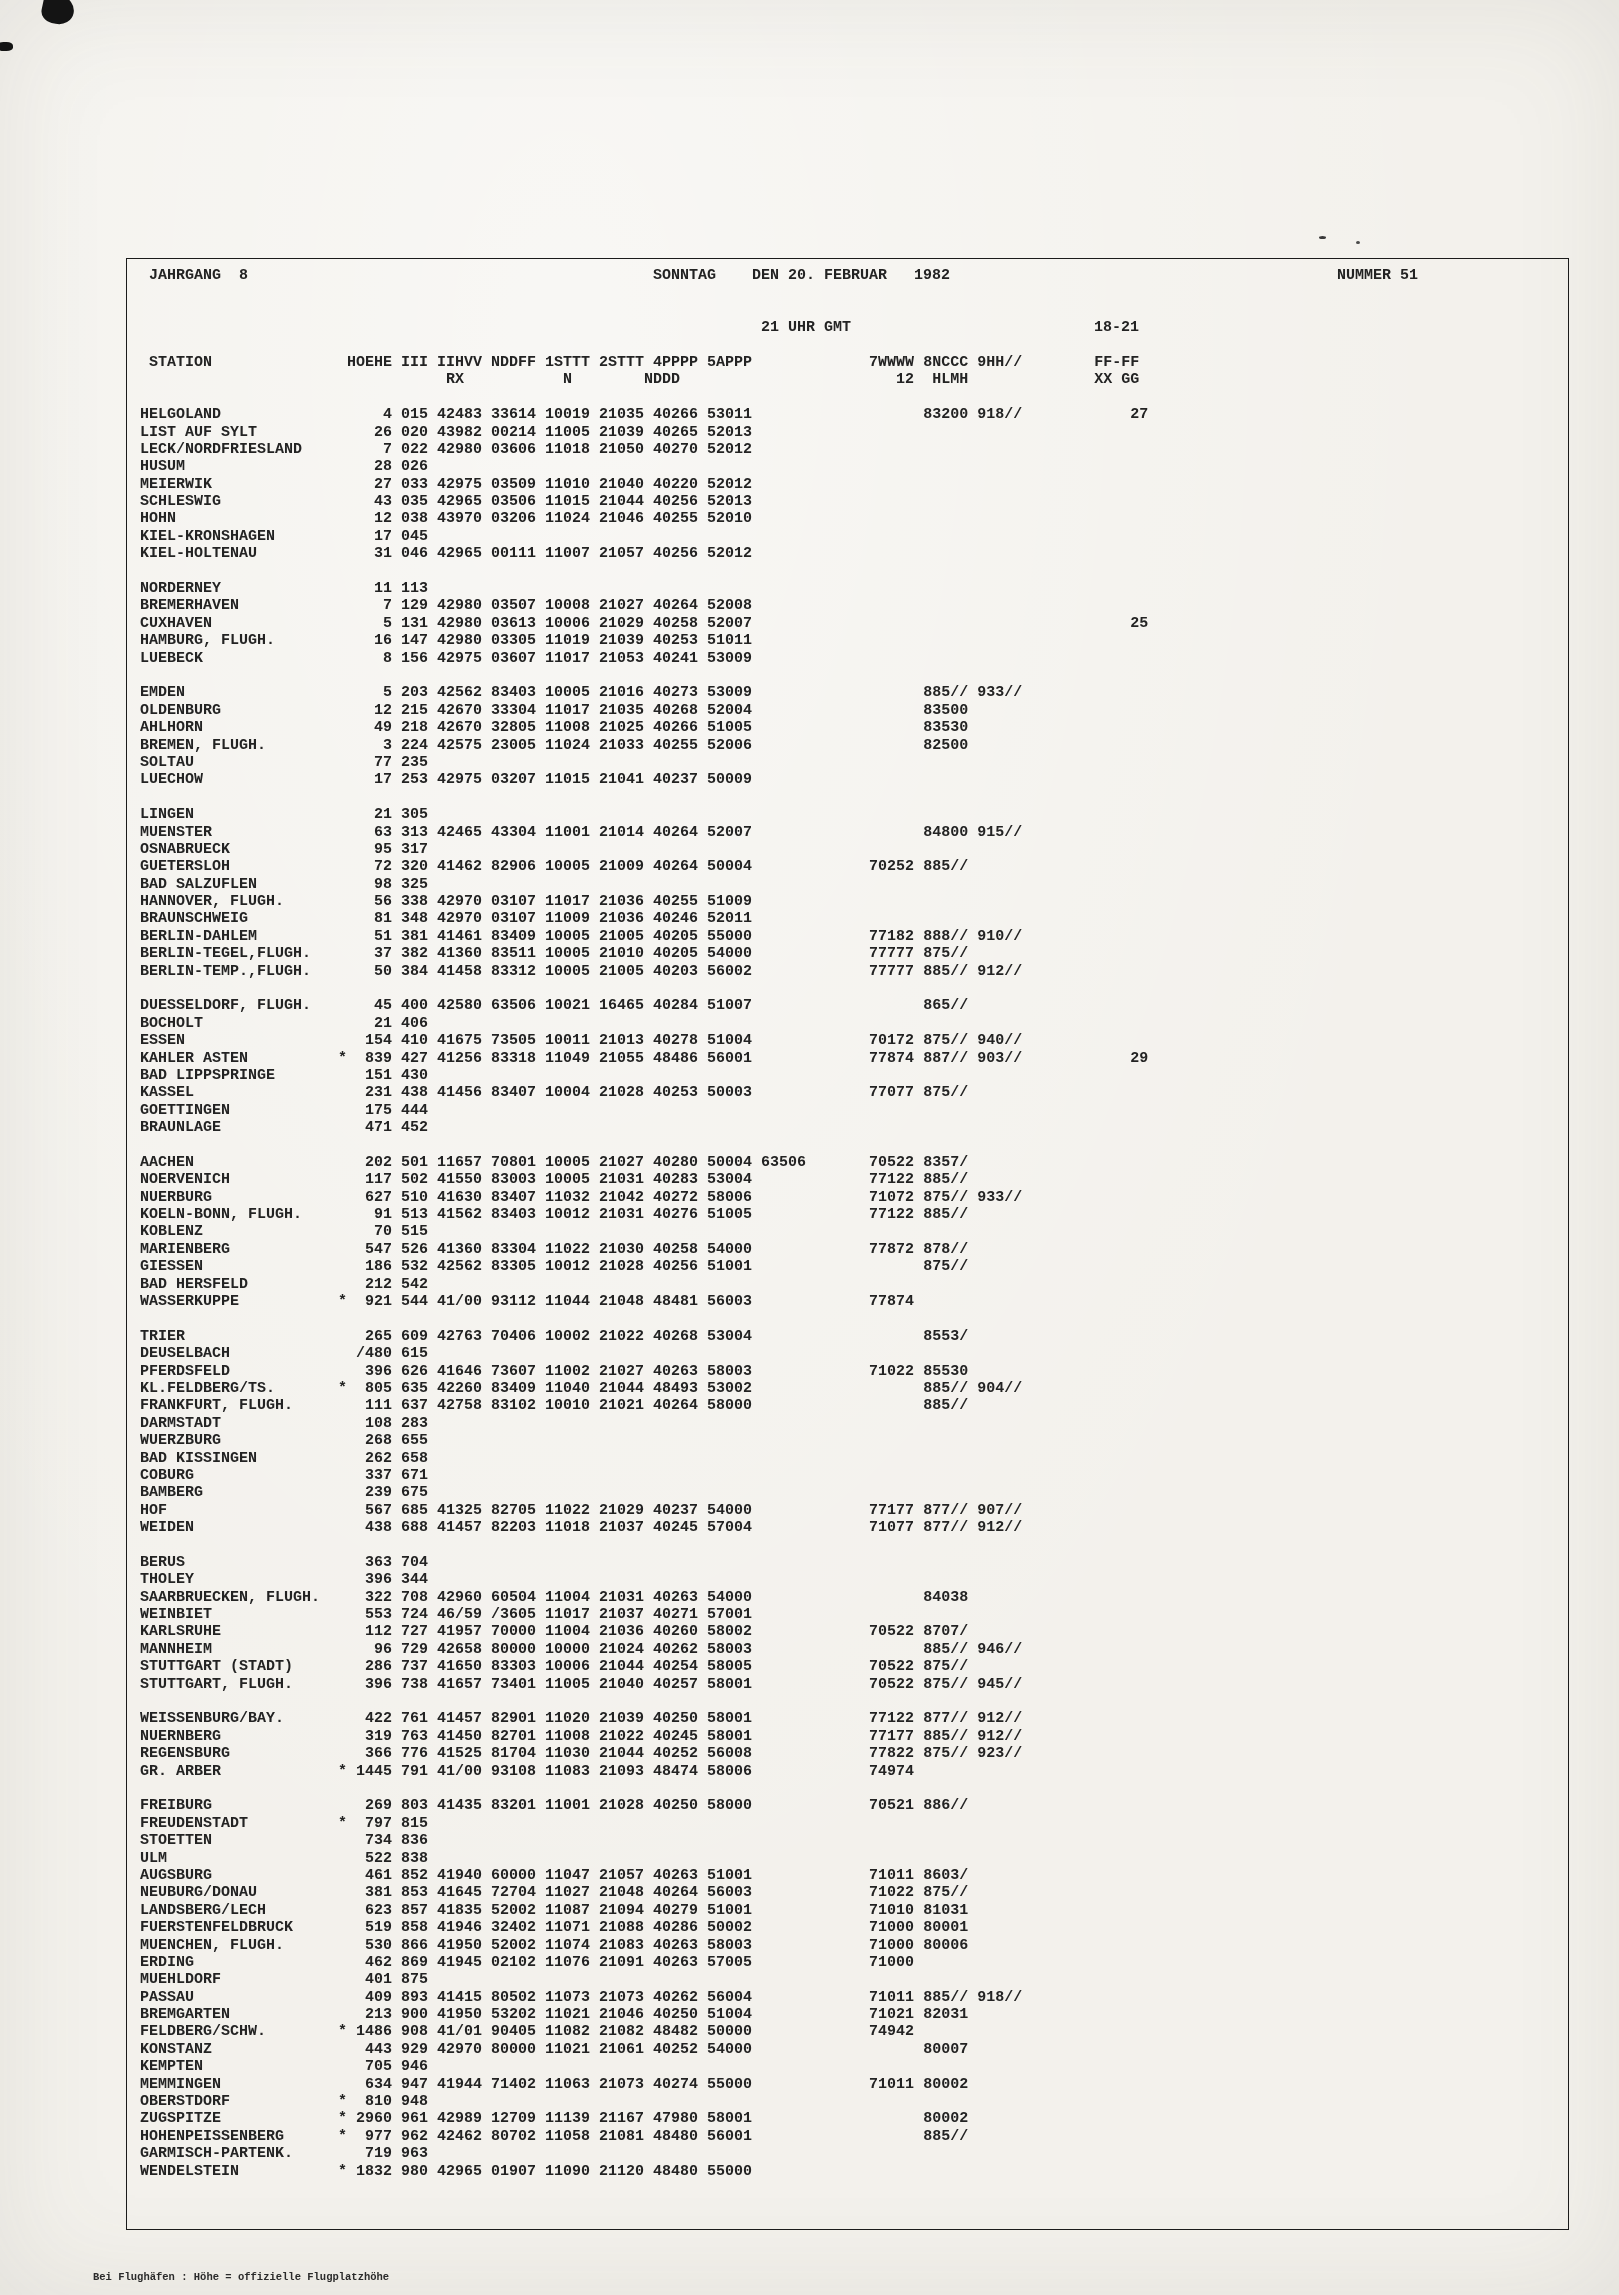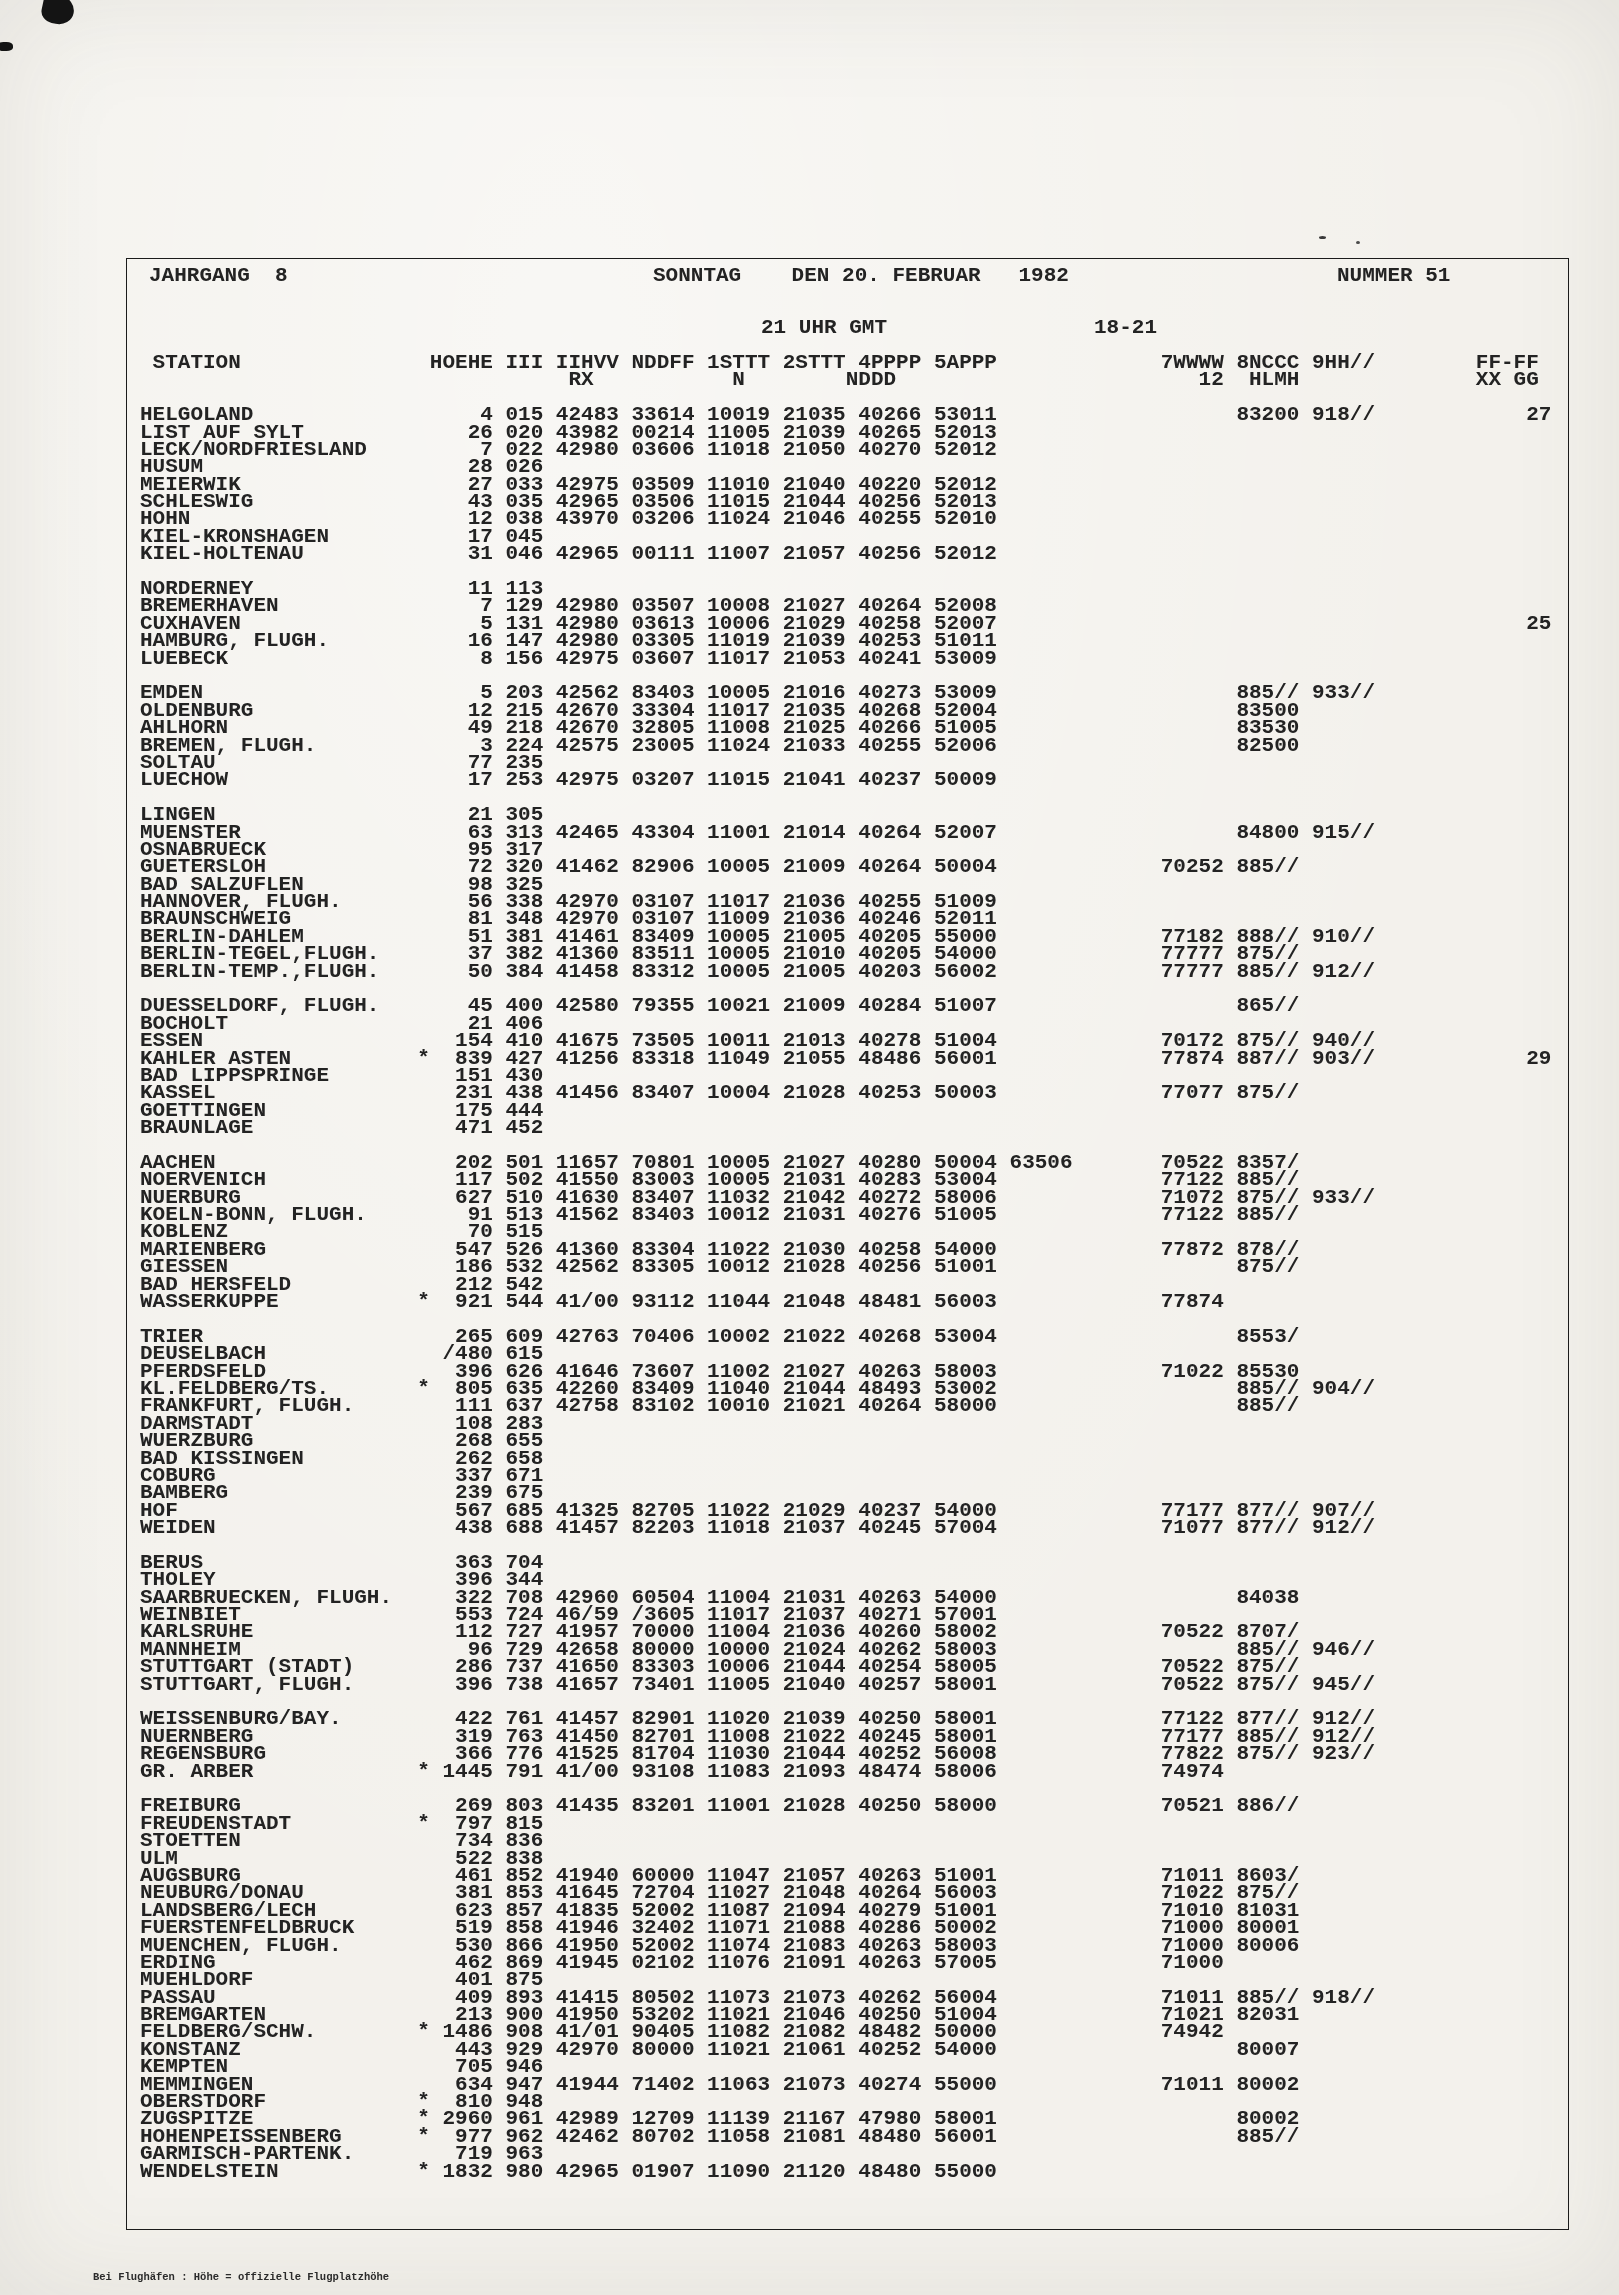--- a/index.html
+++ b/index.html
@@ -17,21 +17,21 @@
     color:#222;
   }
   :root{--cw:9px;--lh:17.4px;}
   .frame{
     position:absolute;left:126px;top:258px;width:1443px;height:1972px;
     border:1.6px solid #1b1b1b;
     box-sizing:border-box;
   }
   .content{
     position:absolute;left:140px;top:267px;width:1450px;
-    font-size:21px;font-weight:700;line-height:var(--lh);
+    font-size:15px;font-weight:700;line-height:var(--lh);
     color:#232323;
     letter-spacing:0;
   }
   .line{position:relative;height:var(--lh);line-height:var(--lh);white-space:pre;}
   .abs{position:absolute;top:0;white-space:pre;left:calc(var(--c) * var(--cw));}
   .footer{
     position:absolute;left:93px;top:2237px;
     font-size:10.5px;font-weight:700;line-height:16px;color:#2b2b2b;white-space:pre;
   }
   
@@ -97,21 +97,21 @@
         <div class="line">MUENSTER                  63 313 42465 43304 11001 21014 40264 52007                   84800 915//</div>
         <div class="line">OSNABRUECK                95 317</div>
         <div class="line">GUETERSLOH                72 320 41462 82906 10005 21009 40264 50004             70252 885//</div>
         <div class="line">BAD SALZUFLEN             98 325</div>
         <div class="line">HANNOVER, FLUGH.          56 338 42970 03107 11017 21036 40255 51009</div>
         <div class="line">BRAUNSCHWEIG              81 348 42970 03107 11009 21036 40246 52011</div>
         <div class="line">BERLIN-DAHLEM             51 381 41461 83409 10005 21005 40205 55000             77182 888// 910//</div>
         <div class="line">BERLIN-TEGEL,FLUGH.       37 382 41360 83511 10005 21010 40205 54000             77777 875//</div>
         <div class="line">BERLIN-TEMP.,FLUGH.       50 384 41458 83312 10005 21005 40203 56002             77777 885// 912//</div>
         <div class="line"></div>
-        <div class="line">DUESSELDORF, FLUGH.       45 400 42580 79355 10021 21009 40284 51007                   865//</div>
+        <div class="line">DUESSELDORF, FLUGH.       45 400 42580 63506 10021 16465 40284 51007                   865//</div>
         <div class="line">BOCHOLT                   21 406</div>
         <div class="line">ESSEN                    154 410 41675 73505 10011 21013 40278 51004             70172 875// 940//</div>
         <div class="line">KAHLER ASTEN          *  839 427 41256 83318 11049 21055 48486 56001             77874 887// 903//            29</div>
         <div class="line">BAD LIPPSPRINGE          151 430</div>
         <div class="line">KASSEL                   231 438 41456 83407 10004 21028 40253 50003             77077 875//</div>
         <div class="line">GOETTINGEN               175 444</div>
         <div class="line">BRAUNLAGE                471 452</div>
         <div class="line"></div>
         <div class="line">AACHEN                   202 501 11657 70801 10005 21027 40280 50004 63506       70522 8357/</div>
         <div class="line">NOERVENICH               117 502 41550 83003 10005 21031 40283 53004             77122 885//</div>

